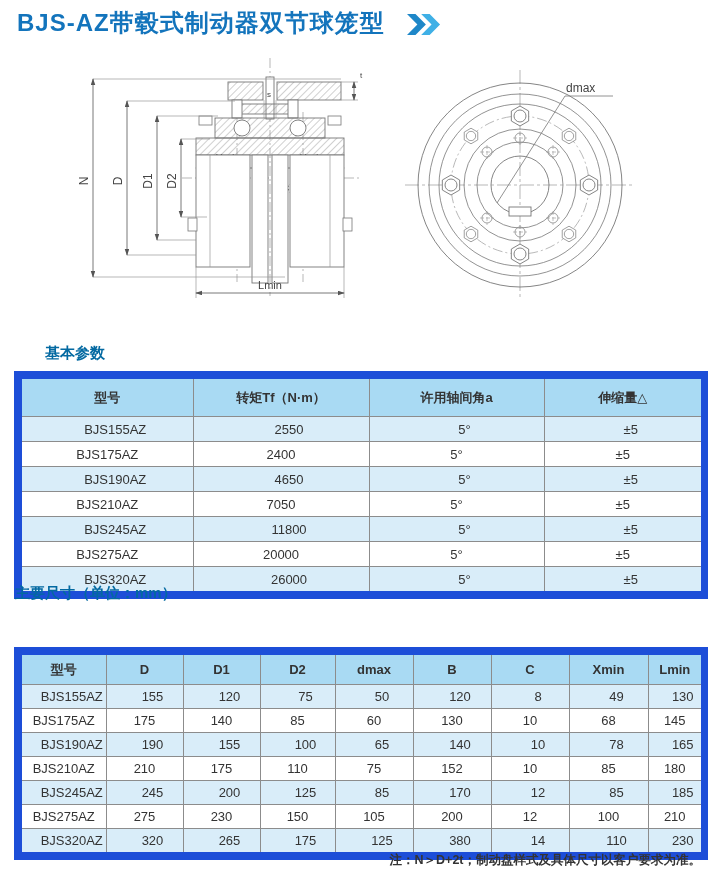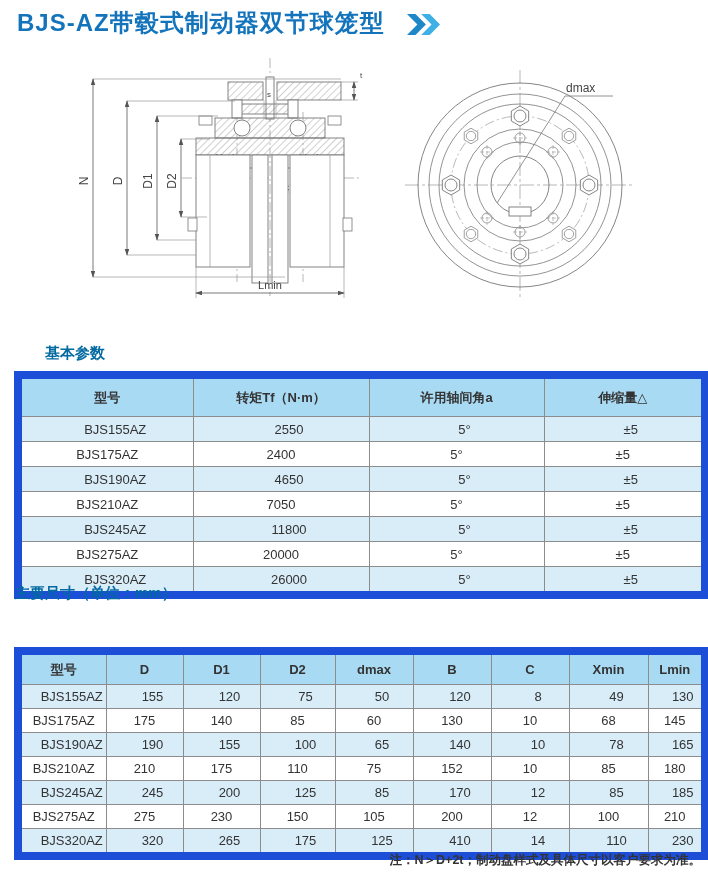--- a/index.html
+++ b/index.html
@@ -329,21 +329,21 @@
           <td>12</td>
           <td>100</td>
           <td>210</td>
         </tr>
         <tr class="alt">
           <td>BJS320AZ</td>
           <td>320</td>
           <td>265</td>
           <td>175</td>
           <td>125</td>
-          <td>410</td>
+          <td>380</td>
           <td>14</td>
           <td>110</td>
           <td>230</td>
         </tr>
       </tbody>
     </table>
 
   <div class="note">注：N＞D+2t；制动盘样式及具体尺寸以客户要求为准。</div>
 </div>
 

